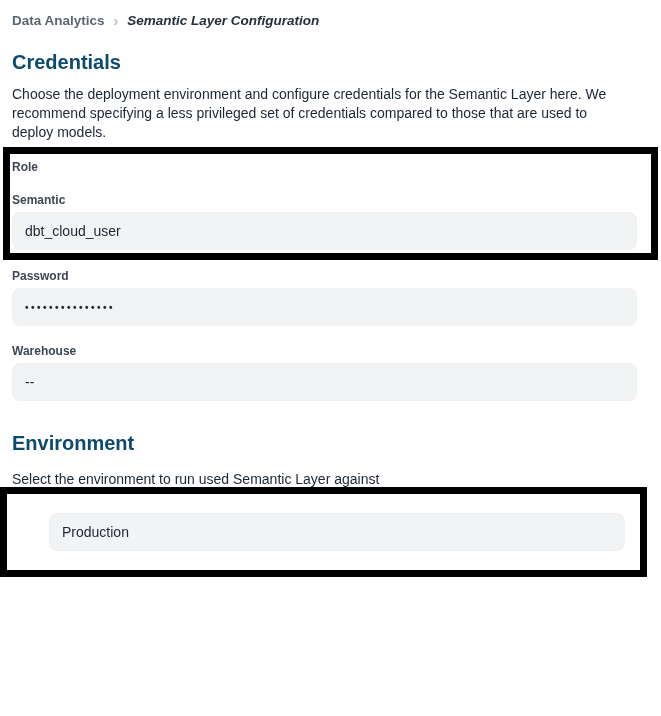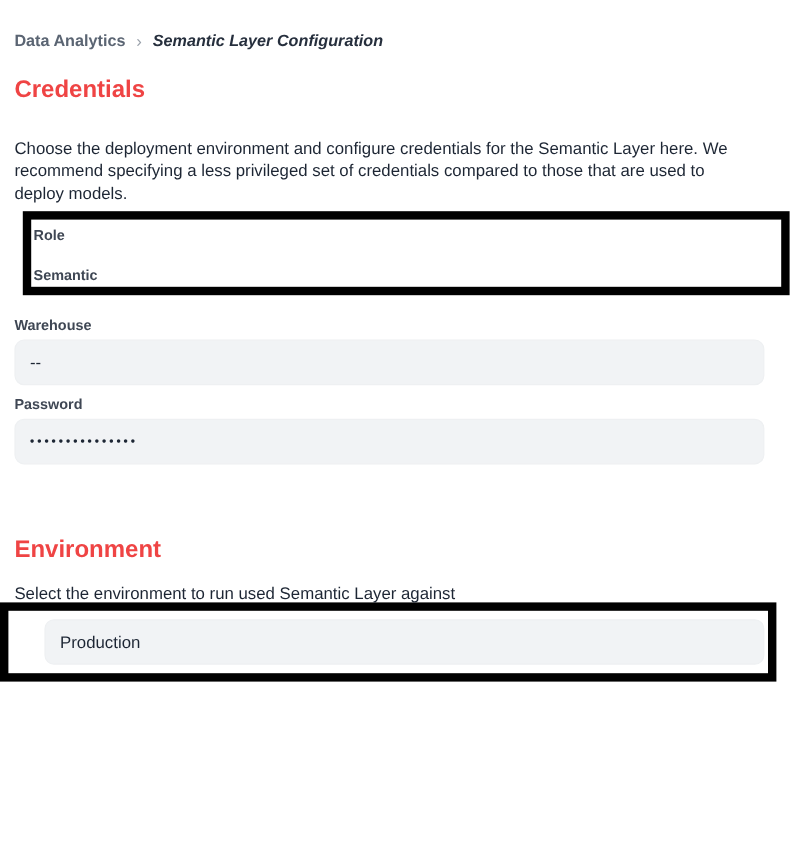--- a/index.html
+++ b/index.html
@@ -8,37 +8,37 @@
     position: relative;
     width: 661px;
     height: 716px;
     background: #ffffff;
     overflow: hidden;
   }
   .breadcrumb {
     display: flex;
     align-items: center;
     gap: 9px;
-    padding: 26px 12px 0 12px;
+    padding: 13px 12px 0 12px;
     font-size: 13.5px;
     font-weight: 700;
   }
   .crumb-link { color: #5b6573; text-decoration: none; cursor: pointer; }
   .chev { color: #9aa1ab; font-weight: 400; font-size: 14px; line-height: 14px; }
   .crumb-current { color: #262f3d; font-style: italic; }
   .section-heading {
     margin: 23px 12px 0 12px;
     font-size: 20px;
     line-height: 22px;
     font-weight: 700;
-    color: #ef4444;
+    color: #0c4a6e;
   }
-  .heading-environment { margin-top: 60px; }
+  .heading-environment { margin-top: 31px; }
   .desc {
-    margin: 28px 12px 0 12px;
+    margin: 12px 12px 0 12px;
     max-width: 606px;
     font-size: 14px;
     line-height: 19px;
     color: #1d2634;
   }
   .desc-small {
     margin-top: 17px;
     line-height: 16px;
     max-width: none;
   }
@@ -67,30 +67,30 @@
   .field-masked {
     font-size: 10px;
     font-weight: 700;
     letter-spacing: 2.5px;
   }
   .annotation-box {
     border: 7px solid #000000;
     box-sizing: border-box;
   }
   .annotation-role-username {
-    margin: 5px 3px 0 19px;
+    margin: 5px 3px 0 3px;
     padding: 6px 14px 3px 2px;
   }
   .annotation-role-username .group { margin: 19px 0 0 0; }
   .annotation-role-username .group:first-child { margin-top: 0; }
   .annotation-environment {
     margin: 0 14px 0 0;
     padding: 7px 3px 7px 5px;
   }
-  .annotation-environment .group { margin: 0; padding-left: 25px; }
+  .annotation-environment .group { margin: 12px; padding-left: 25px; }
   .annotation-environment .field { margin-top: 0; }
 </style>
 </head>
 <body>
 
 <div class="page">
 
   <nav class="breadcrumb">
     <a class="crumb-link">Data Analytics</a>
     <span class="chev">›</span>
@@ -101,31 +101,32 @@
 
   <p class="desc">Choose the deployment environment and configure credentials for the Semantic Layer here. We recommend specifying a less privileged set of credentials compared to those that are used to deploy models.</p>
 
 
   <div class="annotation-box annotation-role-username">
     <div class="group">
       <div class="field-label">Role</div>
     </div>
     <div class="group">
       <div class="field-label">Semantic</div>
+      <div class="field">dbt_cloud_user</div>
     </div>
+  </div>
+
+  <div class="group group-password">
+    <div class="field-label">Password</div>
+    <div class="field field-masked">•••••••••••••••</div>
   </div>
 
   <div class="group">
     <div class="field-label">Warehouse</div>
     <div class="field">--</div>
-  </div>
-
-  <div class="group group-password">
-    <div class="field-label">Password</div>
-    <div class="field field-masked">•••••••••••••••</div>
   </div>
 
   <h2 class="section-heading heading-environment">Environment</h2>
 
   <p class="desc desc-small">Select the environment to run used Semantic Layer against</p>
 
   <div class="annotation-box annotation-environment">
     <div class="group">
       <div class="field">Production</div>
     </div>

